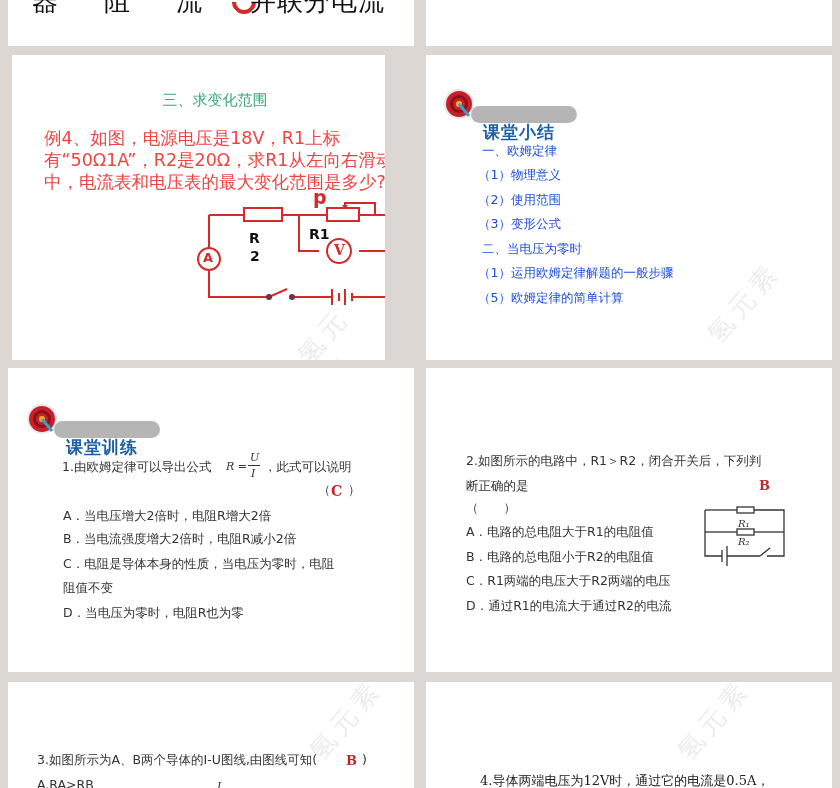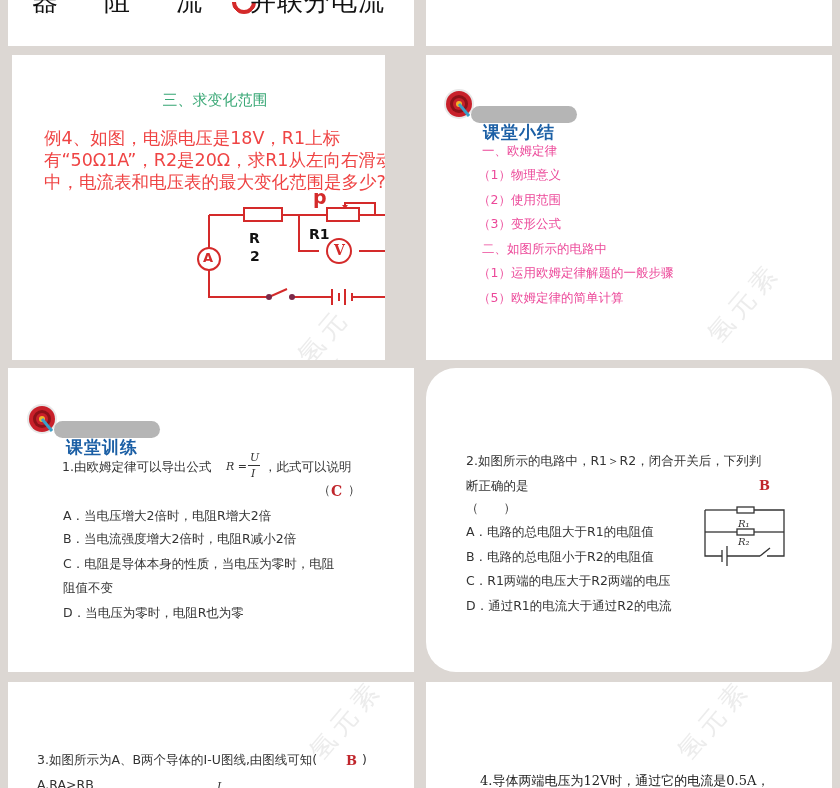--- a/index.html
+++ b/index.html
@@ -10,40 +10,40 @@
     font-family: "DejaVu Sans", "Liberation Sans", sans-serif;
   }
   .slide {
     position: absolute; background: #ffffff; overflow: hidden;
   }
   #s1 { left: 8px;   top: -20px; width: 406px; height: 66px; }
   #s2 { left: 426px; top: -20px; width: 406px; height: 66px; }
   #s3 { left: 12px;   top: 55px;  width: 373px; height: 305px; }
   #s4 { left: 426px; top: 55px;  width: 406px; height: 305px; }
   #s5 { left: 8px;   top: 368px; width: 406px; height: 304px; }
-  #s6 { left: 426px; top: 368px; width: 406px; height: 304px; border-radius: 30px; }
+  #s6 { left: 426px; top: 368px; width: 406px; height: 304px; }
   #s7 { left: 8px;   top: 682px; width: 406px; height: 120px; }
   #s8 { left: 426px; top: 682px; width: 406px; height: 120px; }
 
   .abs { position: absolute; white-space: nowrap; }
 
   
   .s1-text { top: 2px; font-size: 26px; color: #111; letter-spacing: 1px; }
 
   
   .s3-heading { left: 0; width: 406px; text-align: center; top: 36px; font-size: 15px; color: #3aa876; font-family: "DejaVu Serif", serif; }
   .s3-q { left: 32px; top: 72px; font-size: 17.5px; color: #ef4444; line-height: 22px; white-space: normal; width: 360px; }
 
   
   .badge { position: absolute; }
   .badge .target { position: absolute; left: 0; top: 0; width: 32px; height: 32px; }
   .badge .bar { position: absolute; left: 28px; top: 18px; width: 106px; height: 17px; background: #b5b5b5; border-radius: 9px; }
   .badge .title { position: absolute; left: 40px; top: 0px; font-size: 17px; font-weight: bold; color: #1b5fa5; letter-spacing: 1px; white-space: nowrap; margin-top: 33px; }
 
-  .sum-item { left: 56px; font-size: 12.5px; color: #ec4899; }
+  .sum-item { left: 56px; font-size: 12.5px; color: #1d4ed8; }
 
   .opt { font-size: 12.5px; color: #333; }
   .red-ans { color: #c0262c; font-family: "DejaVu Serif", serif; font-weight: bold; }
 
   .watermark { position: absolute; font-size: 26px; color: rgba(200,200,200,0.35); transform: rotate(-50deg); letter-spacing: 6px; pointer-events: none; }
 </style>
 </head>
 <body>
 
 <div class="slide" id="s1">
@@ -112,21 +112,21 @@
       <circle cx="16" cy="16" r="3" fill="#f2b62a"></circle>
       <line x1="16" y1="16" x2="26" y2="28" stroke="#3a9fc7" stroke-width="3"></line>
     </svg>
     <div class="bar"></div>
     <div class="title">课堂小结</div>
   </div>
   <div class="abs sum-item" style="top:88px;">一、欧姆定律</div>
   <div class="abs sum-item" style="top:112px;left:52px;">（1）物理意义</div>
   <div class="abs sum-item" style="top:137px;left:52px;">（2）使用范围</div>
   <div class="abs sum-item" style="top:161px;left:52px;">（3）变形公式</div>
-  <div class="abs sum-item" style="top:186px;">二、如图所示的电路中</div>
+  <div class="abs sum-item" style="top:186px;">二、当电压为零时</div>
   <div class="abs sum-item" style="top:210px;left:52px;">（1）运用欧姆定律解题的一般步骤</div>
   <div class="abs sum-item" style="top:235px;left:52px;">（5）欧姆定律的简单计算</div>
   <div class="watermark" style="left:270px;top:230px;">氢元素</div>
 </div>
 
 <div class="slide" id="s5">
   <div class="badge" style="left:18px;top:35px;">
     <svg class="target" viewBox="0 0 32 32">
       <circle cx="16" cy="16" r="15" fill="#e8e8e8"></circle>
       <circle cx="16" cy="16" r="13" fill="#c8202a"></circle>

